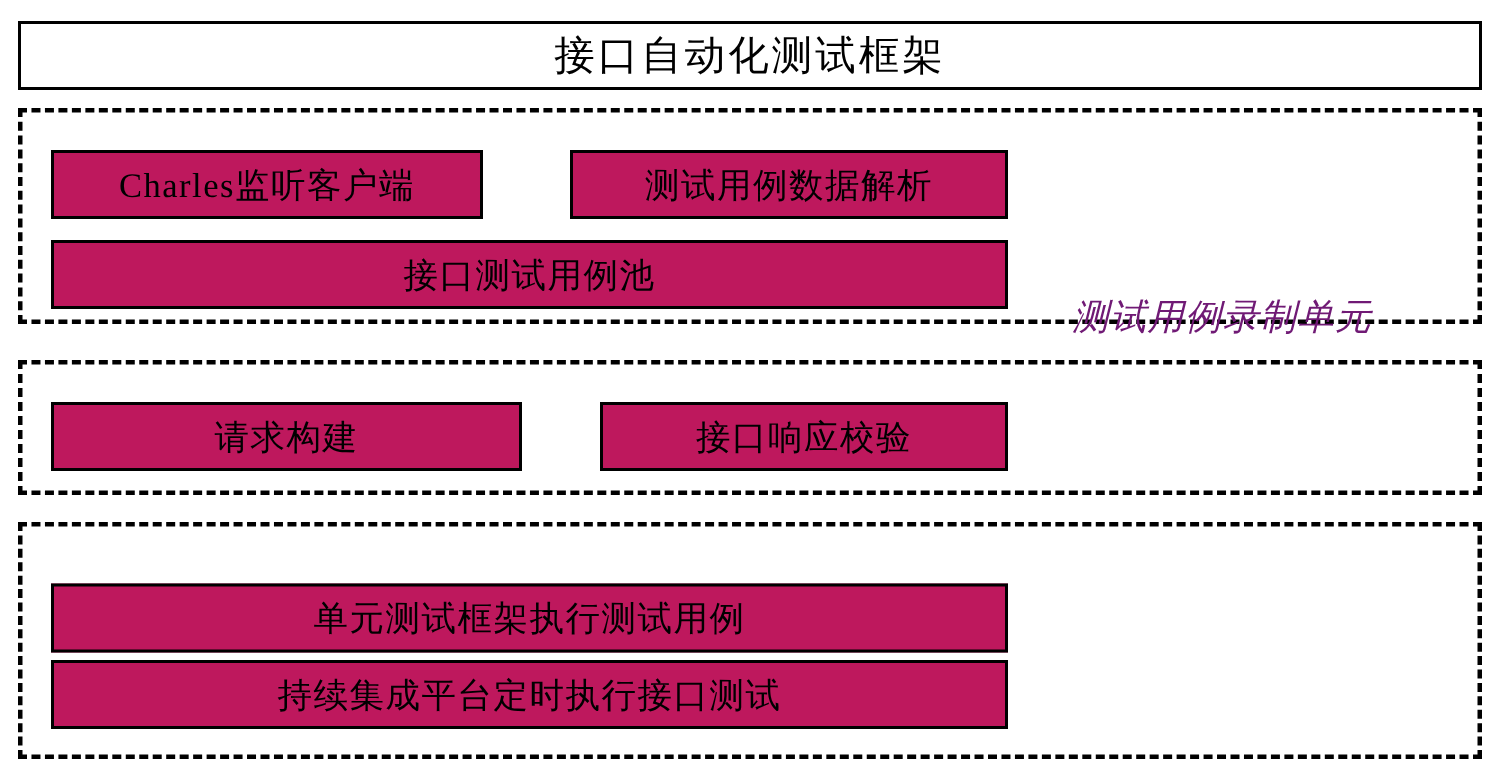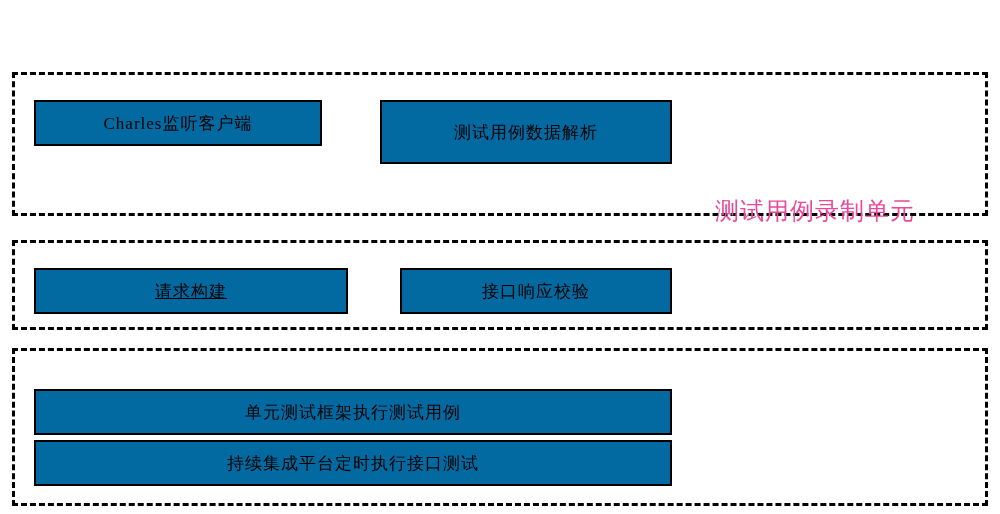--- a/index.html
+++ b/index.html
@@ -36,68 +36,71 @@
     position: absolute;
     border: 3px dashed #000;
     box-sizing: border-box;
     background: #fff;
   }
   .unit-label {
     position: absolute;
     font-size: 24px;
     letter-spacing: 1px;
     white-space: nowrap;
-    color: #ec4899;
+    color: #701a75;
+    font-style: italic;
   }
   .node {
     position: absolute;
     border: 2px solid #000;
     box-sizing: border-box;
     display: flex;
     align-items: center;
     justify-content: center;
-    font-size: 17px;
+    font-size: 23px;
     letter-spacing: 1px;
-    background: #0369a1;
+    background: #be185d;
     color: #000;
   }
   .node.mono {
     font-family: "Liberation Serif", "DejaVu Serif", serif;
   }
   .node.bold {
     font-weight: normal;
   }
   
   #unit-record { left: 12px; top: 72px; width: 976px; height: 144px; }
   #unit-record .unit-label { left: 700px; top: 120px; }
   #node-charles { left: 34px; top: 100px; width: 288px; height: 46px; }
-  #node-parse   { left: 380px; top: 100px; width: 292px; height: 64px; }
+  #node-parse   { left: 380px; top: 100px; width: 292px; height: 46px; }
   #node-pool    { left: 34px; top: 160px; width: 638px; height: 46px; }
 
   
   #unit-middleware { left: 12px; top: 240px; width: 976px; height: 90px; }
-  #node-request  { left: 34px; top: 268px; width: 314px; height: 46px; text-decoration: underline; }
+  #node-request  { left: 34px; top: 268px; width: 314px; height: 46px; }
   #node-verify   { left: 400px; top: 268px; width: 272px; height: 46px; text-align: right; }
 
   
   #unit-ci { left: 12px; top: 348px; width: 976px; height: 158px; }
   #node-unittest { left: 34px; top: 378px; width: 638px; height: 46px; margin-top: 11px; }
   #node-schedule { left: 34px; top: 440px; width: 638px; height: 46px; }
 </style>
 </head>
 <body>
 
 <div id="diagram">
 
+  <div class="title-box">接口自动化测试框架</div>
 
   <div class="unit" id="unit-record">
     <span class="unit-label">测试用例录制单元</span>
   </div>
   <div class="node mono" id="node-charles">Charles监听客户端</div>
   <div class="node" id="node-parse">测试用例数据解析</div>
+  <div class="node" id="node-pool">接口测试用例池</div>
 
   <div class="unit" id="unit-middleware">
     
   </div>
   <div class="node" id="node-request">请求构建</div>
   <div class="node" id="node-verify">接口响应校验</div>
 
   <div class="unit" id="unit-ci">
     
   </div>

